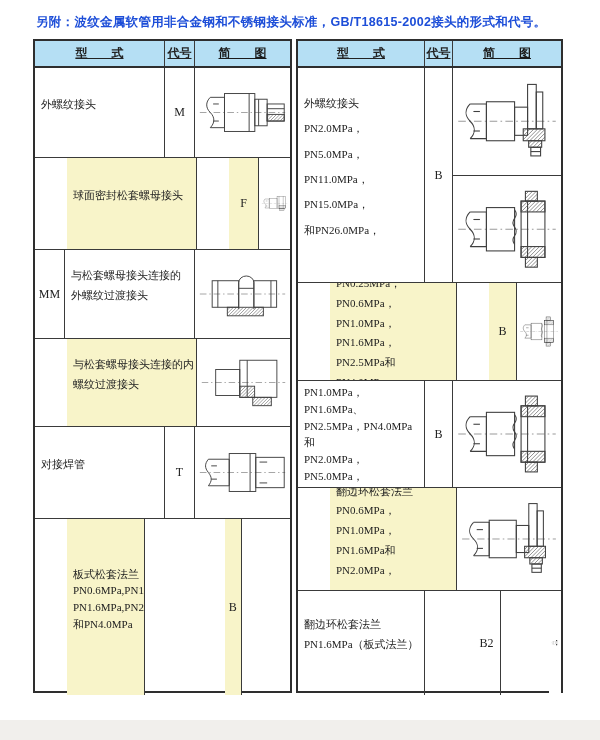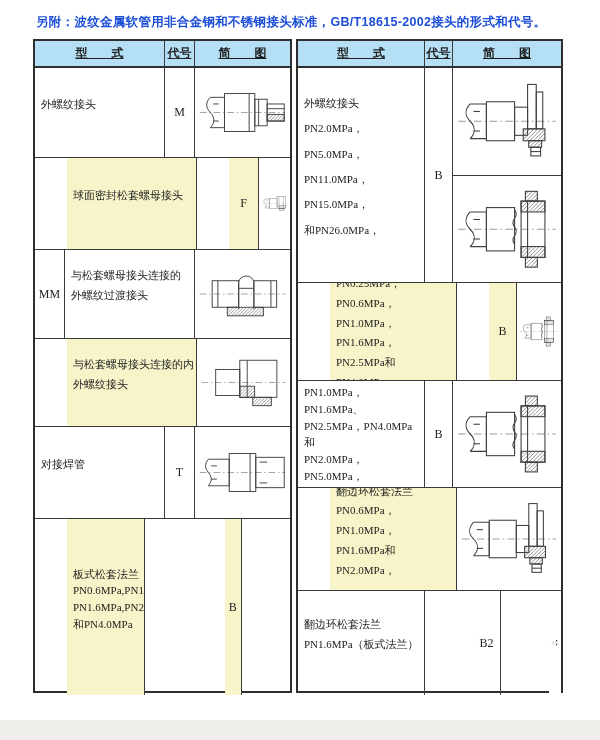--- a/index.html
+++ b/index.html
@@ -161,21 +161,21 @@
             <line x1="57.5" y1="63.0" x2="66.5" y2="54.0" class="h"></line>
             <line x1="61.0" y1="63.0" x2="70.0" y2="54.0" class="h"></line>
             <line x1="64.5" y1="63.0" x2="70.0" y2="57.5" class="h"></line>
             <line x1="68.0" y1="63.0" x2="70.0" y2="61.0" class="h"></line>
           </svg>
       </div>
     </div>
 
     <div class="row hl" style="height:88px">
       <div class="cell type">与松套螺母接头连接的内
-外螺纹接头</div>
+螺纹过渡接头</div>
       <div class="cell diagram">
         <svg viewBox="0 0 96 80" preserveAspectRatio="xMidYMid meet">
             <line x1="3" y1="40" x2="93" y2="40" class="cl"></line>
             <rect x="18" y="26" width="26" height="28"></rect>
             <rect x="44" y="16" width="40" height="40"></rect>
             <line x1="52" y1="16" x2="52" y2="56"></line>
             <rect x="44" y="44" width="16" height="12"></rect>
             <line x1="44.0" y1="47.0" x2="47.0" y2="44.0" class="h"></line>
             <line x1="44.0" y1="50.5" x2="50.5" y2="44.0" class="h"></line>
             <line x1="44.0" y1="54.0" x2="54.0" y2="44.0" class="h"></line>

